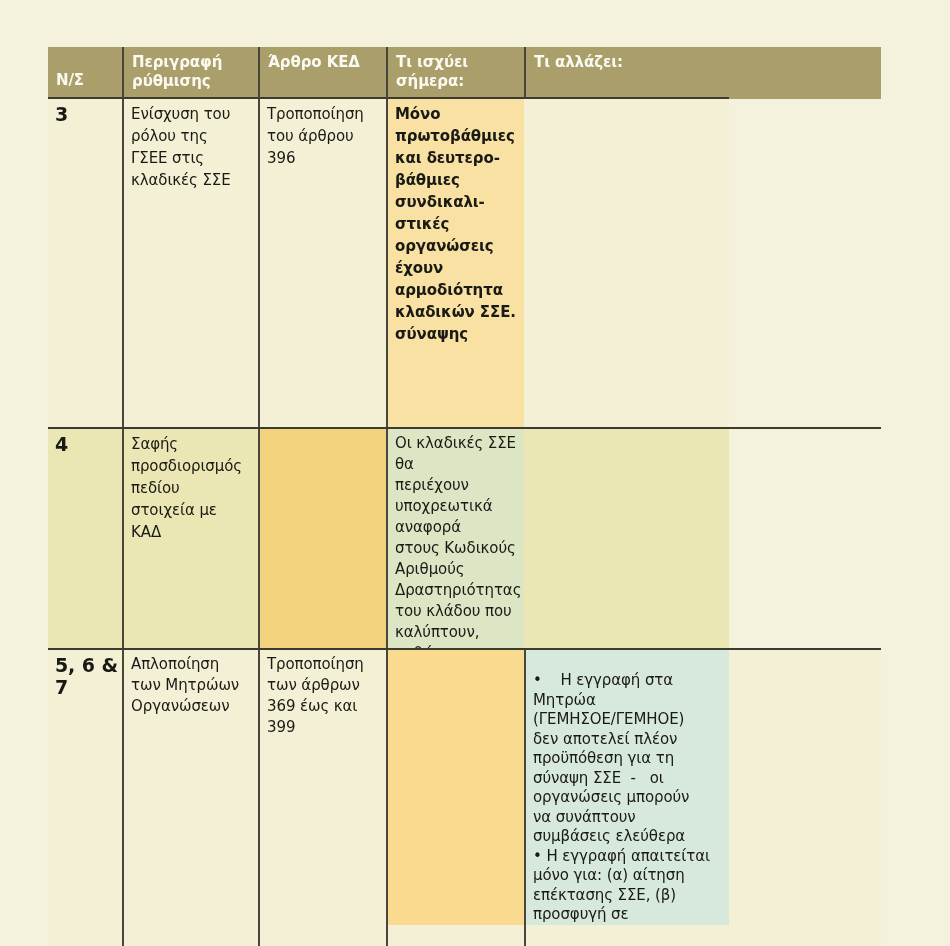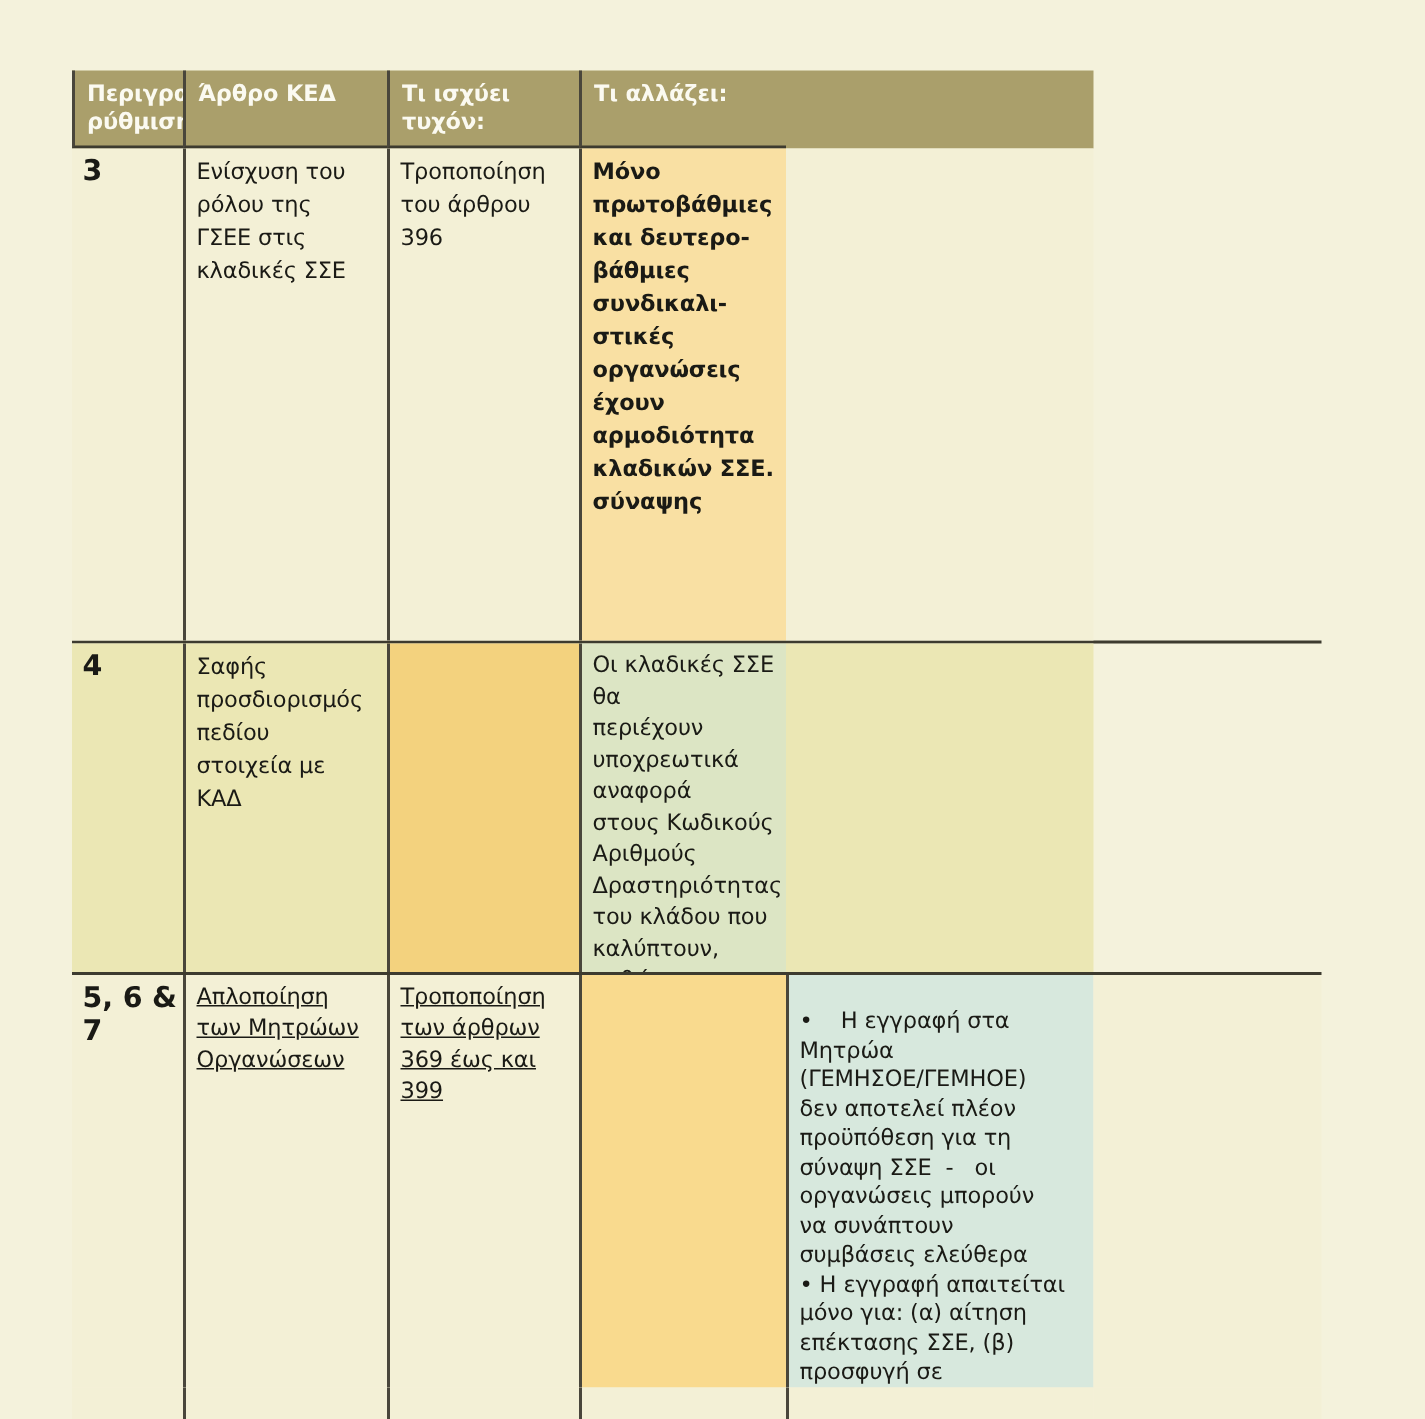--- a/index.html
+++ b/index.html
@@ -56,34 +56,35 @@
   
   .r3 .c-today{background:var(--today-row3,#f9e0a3);font-weight:bold;}
   .r4 .c-today{background:var(--today-row4,#f3d27e);}
   .r5 .c-today{background:var(--today-row5,#f9da8e);}
   .r3 .c-changes{background:var(--changes-row3,#d9e8dd);}
   .r4 .c-changes{background:var(--changes-row4,#dce5c4);}
   .r5 .c-changes{background:var(--changes-row5,#d7e8dd);}
   
   .r4 .c-changes{line-height:21px;}
   .r5 .c-changes{line-height:19.5px;padding-top:21px;}
-  .r5 .c-desc,.r5 .c-article{line-height:21px;text-decoration:underline;}
+  .r5 .c-desc,.r5 .c-article{line-height:21px;}
 </style>
 </head>
 <body style="--page-bg: #f4f2dc; --header-bg: #aa9f6b; --header-text: #fbfaf1; --body-text: #1a1a15; --border: #49463b; --border-dark: #3d3b2f; --stripe-cream: #f3f0d6; --stripe-yellow: #ebe7b4; --today-row3: #f9e0a3; --today-row4: #f3d27e; --today-row5: #f9da8e; --changes-row3: #d9e8dd; --changes-row4: #dce5c4; --changes-row5: #d7e8dd;">
 
 <div class="canvas">
   <div class="table">
 
     <div class="row header-row">
+      <div class="cell c-num">Ν/Σ</div>
       <div class="cell c-desc">Περιγραφή
 ρύθμισης</div>
       <div class="cell c-article">Άρθρο ΚΕΔ</div>
       <div class="cell c-today">Τι ισχύει
-τυχόν:</div>
+σήμερα:</div>
       <div class="cell c-changes">Τι αλλάζει:</div>
       <div class="cell c-spacer"></div>
     </div>
 
     <div class="row r3">
       <div class="cell c-num">3</div>
       <div class="cell c-desc">Ενίσχυση του
 ρόλου της
 ΓΣΕΕ στις
 κλαδικές ΣΣΕ</div>

